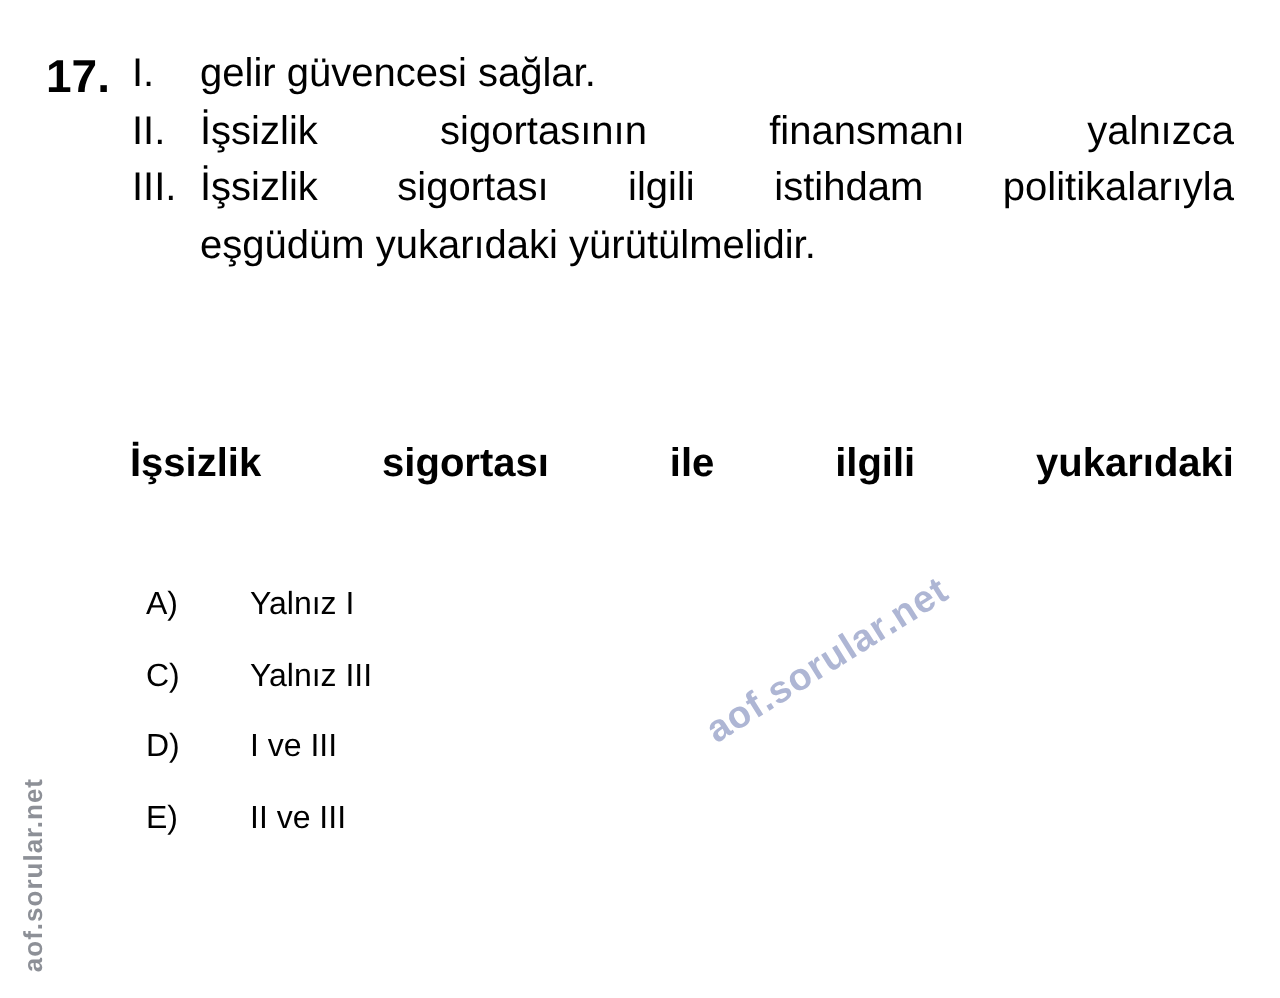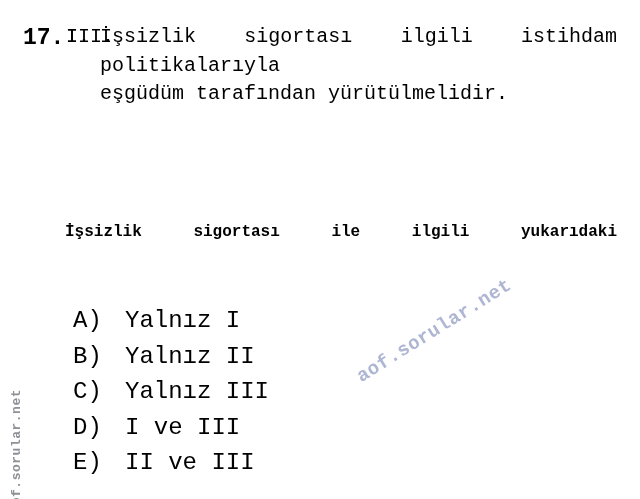--- a/index.html
+++ b/index.html
@@ -2,21 +2,21 @@
 <html><head>
 <meta charset="utf-8">
 <style>
   html, body { margin: 0; padding: 0; background: #fff; }
   .page {
     position: relative;
     width: 640px;
     height: 499px;
     background: #ffffff;
     overflow: hidden;
-    font-family: Liberation Mono, monospace;
+    font-family: Liberation Sans, sans-serif;
     color: #000000;
   }
 
   
   .qnum {
     position: absolute;
     left: 23px;
     top: 27px;
     font-size: 23px;
     font-weight: bold;
@@ -35,36 +35,36 @@
   .stmt-line { position: relative; }
   .jline { text-align: justify; text-align-last: justify; }
   .numeral { position: absolute; left: -34px; top: 0; }
 
   
   .stem {
     position: absolute;
     left: 65px;
     top: 218px;
     width: 552px;
-    font-size: 16px;
+    font-size: 20px;
     font-weight: bold;
     line-height: 28.5px;
   }
   .u {
     text-decoration: underline;
     text-decoration-thickness: 2px;
     text-underline-offset: 4px;
   }
 
   
   .options {
     position: absolute;
     left: 73px;
-    top: 303px;
-    font-size: 24px;
+    top: 285px;
+    font-size: 16px;
   }
   .opt { height: 35.5px; line-height: 35.5px; white-space: nowrap; }
   .opt .letter { display: inline-block; width: 52px; }
 
   
   .wm-left {
     position: absolute;
     left: 9px;
     top: 389px;
     writing-mode: vertical-rl;
@@ -93,45 +93,48 @@
 
 <div class="page">
 
   <div class="qnum">17.</div>
 
   <div class="statements">
     <div>
       <div class="stmt-line jline">
         <span class="numeral">I.</span>
       </div>
+      <div class="stmt-line">
+        <span>gelir güvencesi sağlar.</span>
+      </div>
     </div>
     <div>
+      <div class="stmt-line jline">
+        <span class="numeral">II.</span><span>İşsizlik sigortasının finansmanı yalnızca</span>
+      </div>
     </div>
     <div>
       <div class="stmt-line jline">
         <span class="numeral">III.</span><span>İşsizlik sigortası ilgili istihdam politikalarıyla</span>
       </div>
       <div class="stmt-line">
-        <span>eşgüdüm tarafından yürütülmelidir.</span>
+        <span>eşgüdüm yukarıdaki yürütülmelidir.</span>
       </div>
     </div>
   </div>
 
   <div class="stem">
     <div class="jline">
       <span>İşsizlik sigortası ile ilgili yukarıdaki</span>
     </div>
   </div>
 
   <div class="options">
     <div class="opt">
       <span class="letter">A)</span><span>Yalnız I</span>
-    </div>
-    <div class="opt">
-      <span class="letter">B)</span><span>Yalnız II</span>
     </div>
     <div class="opt">
       <span class="letter">C)</span><span>Yalnız III</span>
     </div>
     <div class="opt">
       <span class="letter">D)</span><span>I ve III</span>
     </div>
     <div class="opt">
       <span class="letter">E)</span><span>II ve III</span>
     </div>

